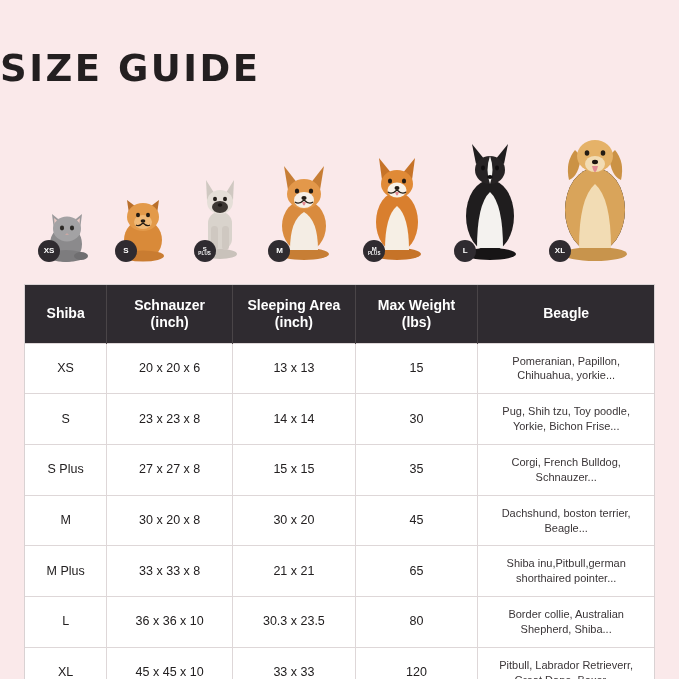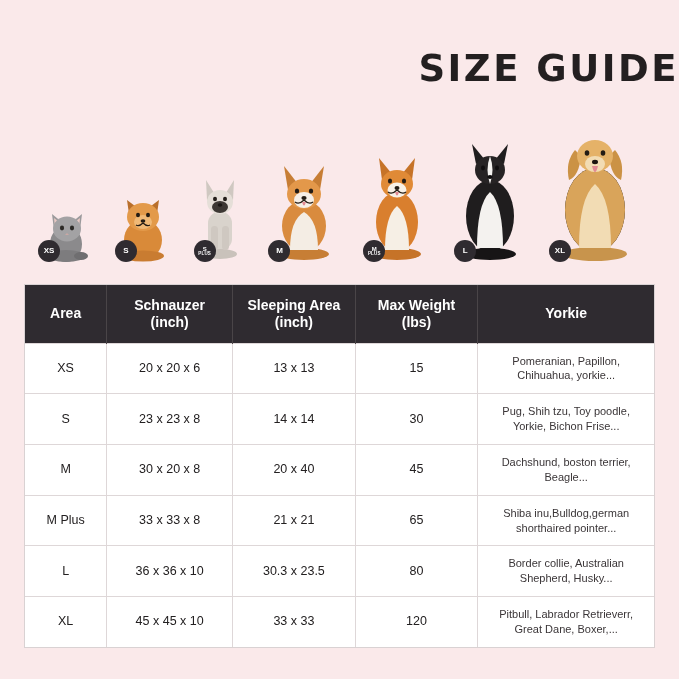--- a/index.html
+++ b/index.html
@@ -13,21 +13,21 @@
     font-family: "Liberation Sans", sans-serif;
     overflow: hidden;
   }
   .page {
     position: relative;
     width: 679px;
     height: 679px;
     box-sizing: border-box;
   }
   .title {
-    text-align: right;
+    text-align: left;
     font-size: 37px;
     font-weight: bold;
     letter-spacing: 2.5px;
     color: #231f20;
     padding-top: 47px;
     font-family: "DejaVu Sans", sans-serif;
   }
 
   
   .pets {
@@ -283,74 +283,81 @@
       <colgroup>
         <col class="col-size">
           <col class="col-dim">
           <col class="col-sleep">
           <col class="col-weight">
           <col class="col-breeds">
       </colgroup>
       <thead>
         <tr>
           <th>
-            <div>Area</div>
+            <div>Shiba</div>
           </th>
           <th>
             <div>Schnauzer</div>
             <div>(inch)</div>
           </th>
           <th>
             <div>Sleeping Area</div>
             <div>(inch)</div>
           </th>
           <th>
             <div>Max Weight</div>
             <div>(lbs)</div>
           </th>
           <th>
-            <div>Yorkie</div>
+            <div>Beagle</div>
           </th>
         </tr>
       </thead>
       <tbody>
         <tr>
           <td>XS</td>
           <td>20 x 20 x 6</td>
           <td>13 x 13</td>
           <td>15</td>
           <td class="breeds">Pomeranian, Papillon, Chihuahua, yorkie...</td>
         </tr>
         <tr>
           <td>S</td>
           <td>23 x 23 x 8</td>
           <td>14 x 14</td>
           <td>30</td>
           <td class="breeds">Pug, Shih tzu, Toy poodle, Yorkie, Bichon Frise...</td>
         </tr>
         <tr>
+          <td>S Plus</td>
+          <td>27 x 27 x 8</td>
+          <td>15 x 15</td>
+          <td>35</td>
+          <td class="breeds">Corgi, French Bulldog, Schnauzer...</td>
+        </tr>
+        <tr>
           <td>M</td>
           <td>30 x 20 x 8</td>
-          <td>20 x 40</td>
+          <td>30 x 20</td>
           <td>45</td>
           <td class="breeds">Dachshund, boston terrier, Beagle...</td>
         </tr>
         <tr>
           <td>M Plus</td>
           <td>33 x 33 x 8</td>
           <td>21 x 21</td>
           <td>65</td>
-          <td class="breeds">Shiba inu,Bulldog,german shorthaired pointer...</td>
+          <td class="breeds">Shiba inu,Pitbull,german shorthaired pointer...</td>
         </tr>
         <tr>
           <td>L</td>
           <td>36 x 36 x 10</td>
           <td>30.3 x 23.5</td>
           <td>80</td>
-          <td class="breeds">Border collie, Australian Shepherd, Husky...</td>
+          <td class="breeds">Border collie, Australian Shepherd, Shiba...</td>
         </tr>
         <tr>
           <td>XL</td>
           <td>45 x 45 x 10</td>
           <td>33 x 33</td>
           <td>120</td>
           <td class="breeds">Pitbull, Labrador Retrieverr, Great Dane, Boxer,...</td>
         </tr>
       </tbody>
     </table>

